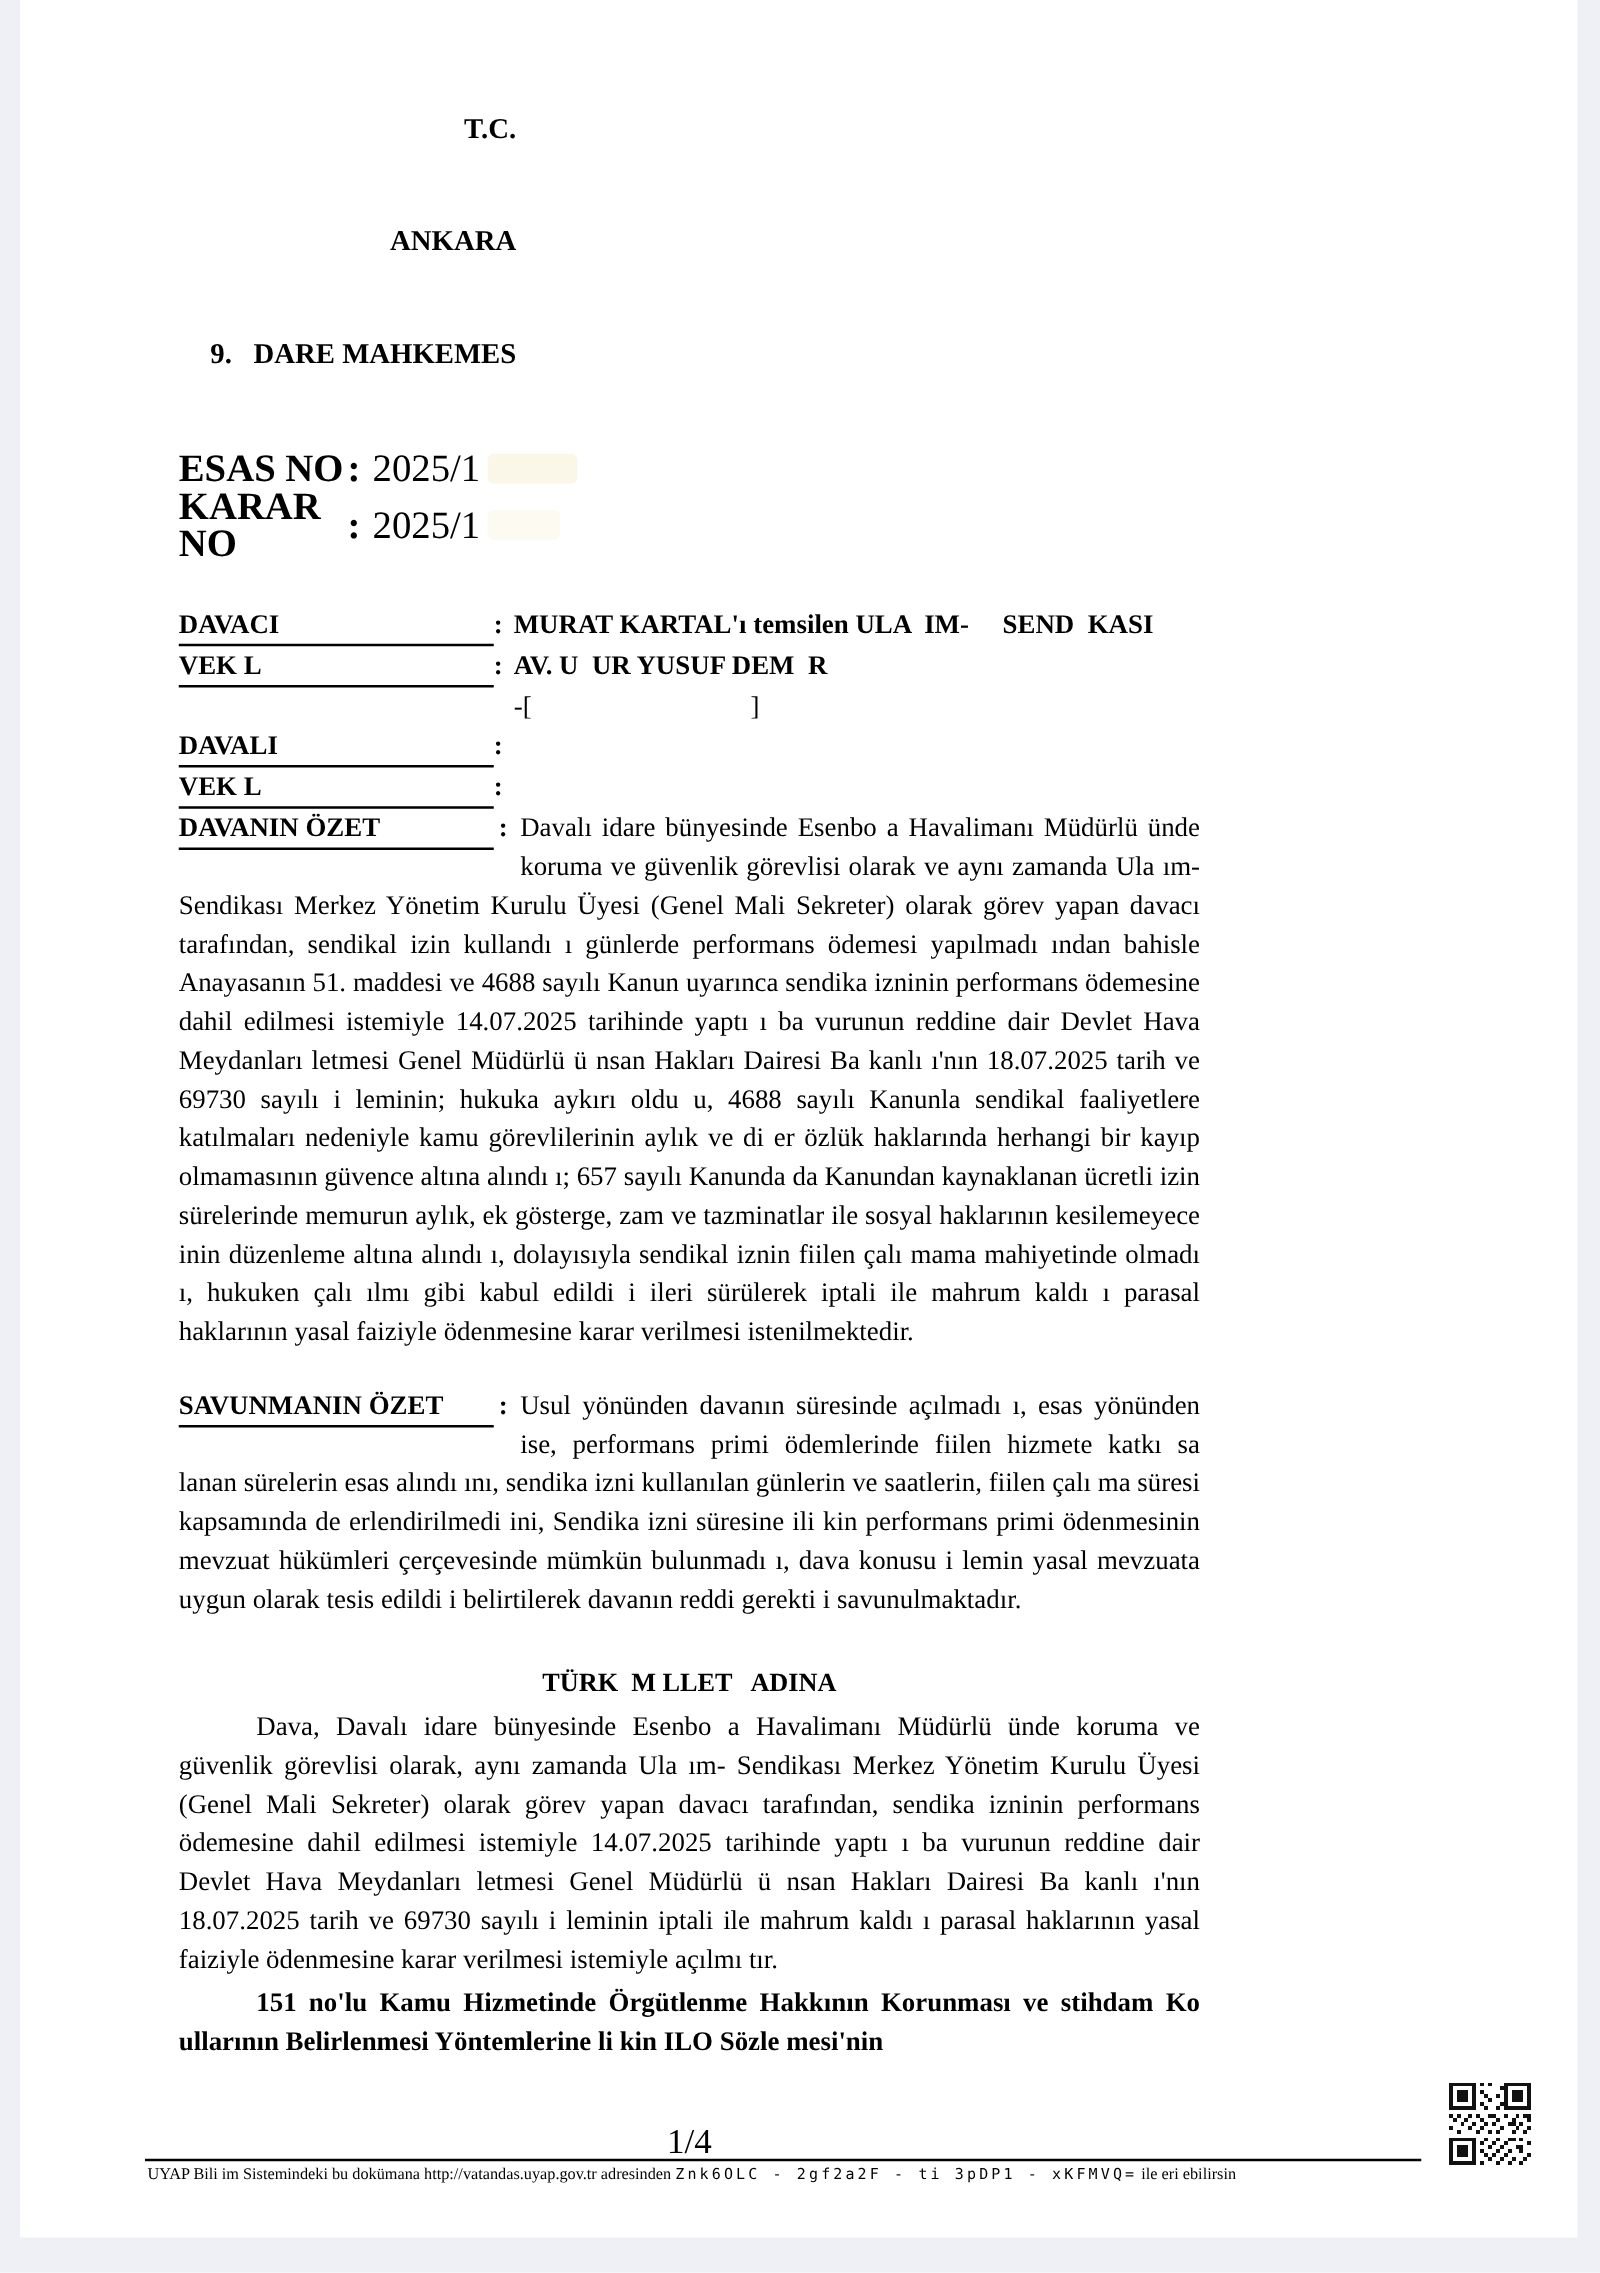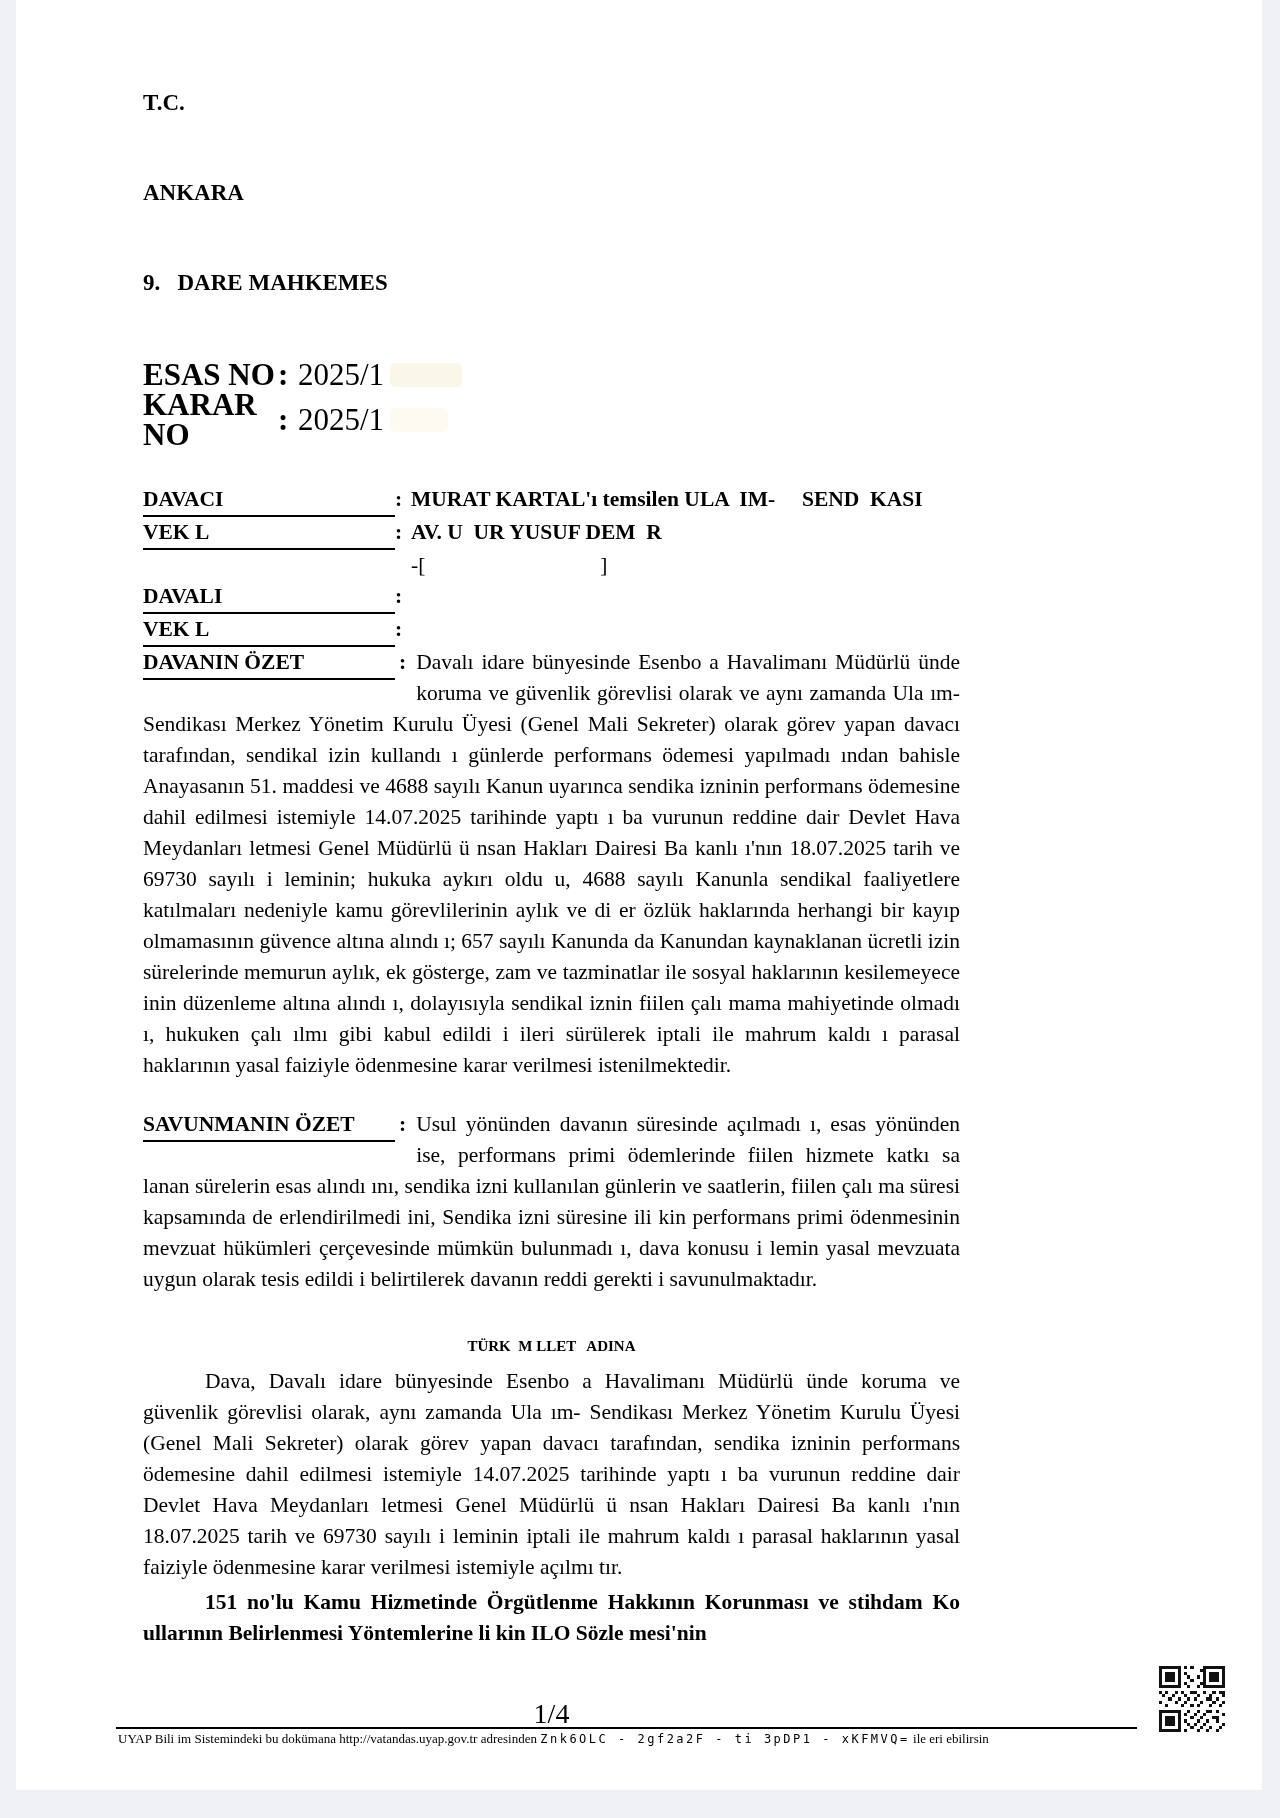--- a/index.html
+++ b/index.html
@@ -3,21 +3,21 @@
 <meta charset="utf-8">
 <style>
   * { margin:0; padding:0; box-sizing:border-box; }
   html,body { width:1280px; height:1818px; }
   body { position:relative; font-family:"Liberation Serif", serif; color:#000; background:#eef0f5; }
   .canvas { position:absolute; inset:0; background:#eef0f5; }
   .page { position:absolute; left:16px; top:0; width:1246px; height:1790px; background:#ffffff; }
   .content { position:absolute; left:127px; top:28px; width:817px; font-size:21.5px; line-height:31px; }
 
   
-  .court-header { width:270px; text-align:left; font-weight:bold; font-size:23px; line-height:30px; white-space:pre-wrap; }
+  .court-header { width:270px; text-align:right; font-weight:bold; font-size:23px; line-height:30px; white-space:pre-wrap; }
   .case-rows { margin-top:2px; }
   .case-row { display:flex; align-items:center; font-size:31px; line-height:30px; }
   .case-label { font-weight:bold; width:135px; flex:none; }
   .case-colon { font-weight:bold; width:20px; flex:none; }
   .case-value { white-space:pre-wrap;text-align:center; }
   .redact { display:inline-block; width:72px; height:24px; margin-left:6px; background:#fbf7e8; border-radius:5px; filter:blur(.6px); }
   .redact.small { width:58px; background:#fcfaf1; }
 
   
   .party-rows { margin-top:34px; }
@@ -30,21 +30,21 @@
   .artifact-dot { display:inline-block; margin-left:150px; font-weight:bold; }
   .frag { font-weight:normal; }
 
   
   .ozet { margin-top:0; text-align:justify; }
   .ozet.gap { margin-top:28px; }
   .flab { float:left; padding-right:10px; }
   .lab { display:inline-block; width:252px; border-bottom:2.5px solid #000; font-weight:bold; }
   .fcolon { font-weight:bold; padding-left:4px; }
 
-  .heading-center { margin-top:36px; text-align:center; font-weight:bold; font-size:15px; white-space:pre-wrap; }
+  .heading-center { margin-top:36px; text-align:center; font-weight:bold; font-size:21px; white-space:pre-wrap; }
   .jpara { margin-top:4px; text-align:justify; text-indent:62px; }
   .jpara.first { margin-top:10px; }
   .bold { font-weight:bold; }
 
   
   .pagenum { position:absolute; left:127px; top:1698px; width:817px; text-align:center; font-size:28px; }
   .footrule { position:absolute; left:100px; top:1727px; width:1021px; border-top:2.5px solid #000; }
   .foottext { position:absolute; left:102px; top:1731px; width:1060px; white-space:nowrap; font-size:13px; }
   .foot-code { font-family:"DejaVu Sans Mono", monospace; font-size:12px; letter-spacing:2.5px; }
   .qr { position:absolute; left:1143px; top:1666px; width:66px; height:66px; }

